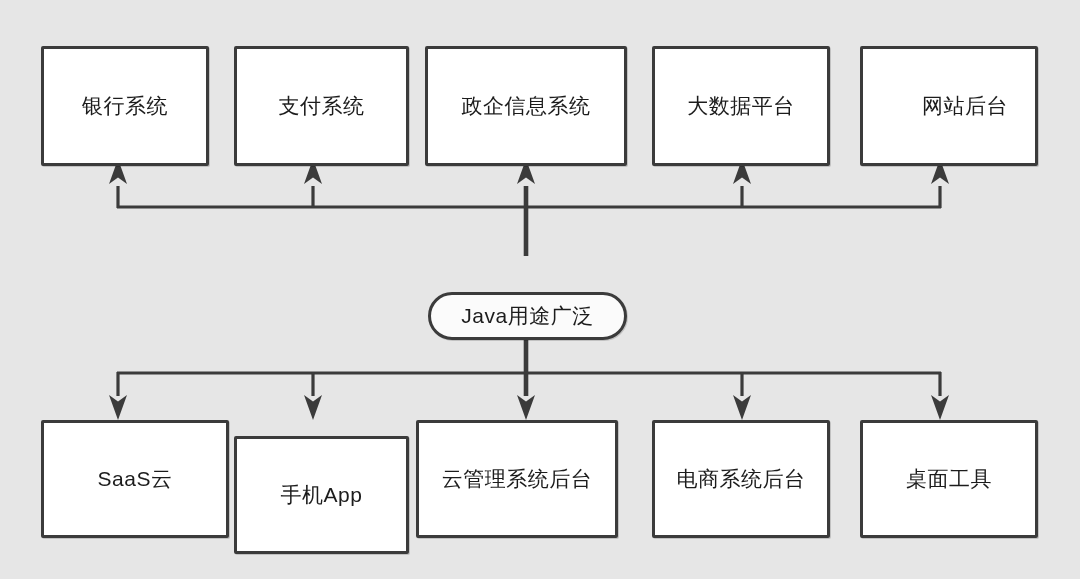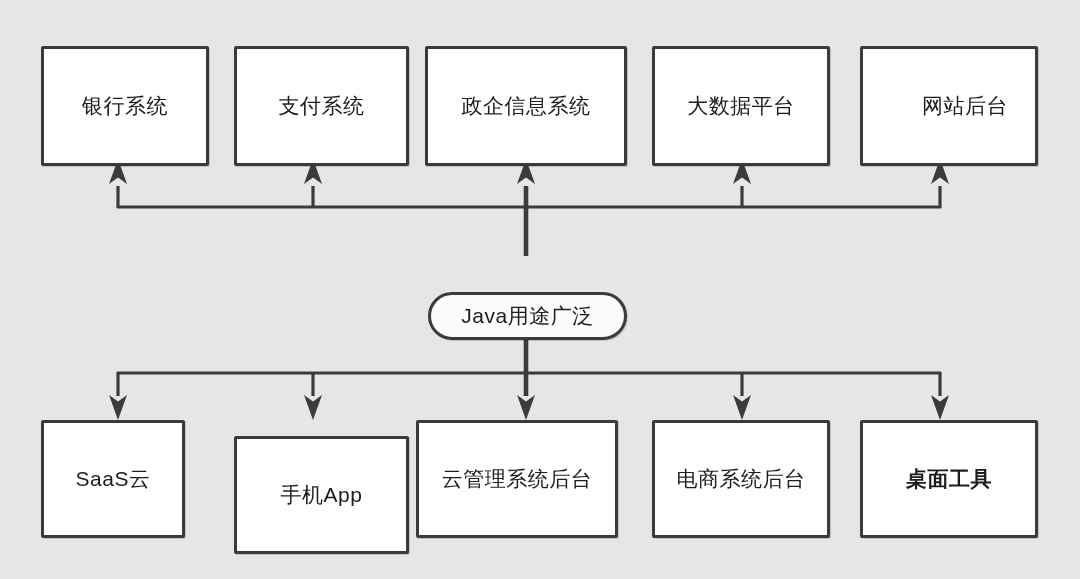--- a/index.html
+++ b/index.html
@@ -124,33 +124,33 @@
   </div>
 
   <div class="node node-rect" style="left:860px; top:46px; width:178px; height:120px;padding-left:32px;">
     <span class="node-label">网站后台</span>
   </div>
 
   <div class="node node-pill" style="left:428px; top:256px; width:199px; height:48px;margin-top:36px;">
     <span class="node-label">Java用途广泛</span>
   </div>
 
-  <div class="node node-rect" style="left:41px; top:420px; width:144px; height:118px;">
+  <div class="node node-rect" style="left:41px; top:420px; width:188px; height:118px;">
     <span class="node-label">SaaS云</span>
   </div>
 
   <div class="node node-rect" style="left:234px; top:420px; width:175px; height:118px;margin-top:16px;">
     <span class="node-label">手机App</span>
   </div>
 
   <div class="node node-rect" style="left:416px; top:420px; width:202px; height:118px;">
     <span class="node-label">云管理系统后台</span>
   </div>
 
   <div class="node node-rect" style="left:652px; top:420px; width:178px; height:118px;">
     <span class="node-label">电商系统后台</span>
   </div>
 
-  <div class="node node-rect" style="left:860px; top:420px; width:178px; height:118px;font-weight:bold;">
+  <div class="node node-rect" style="left:860px; top:420px; width:178px; height:118px;">
     <span class="node-label">桌面工具</span>
   </div>
 
 </div>
 
 </body></html>

